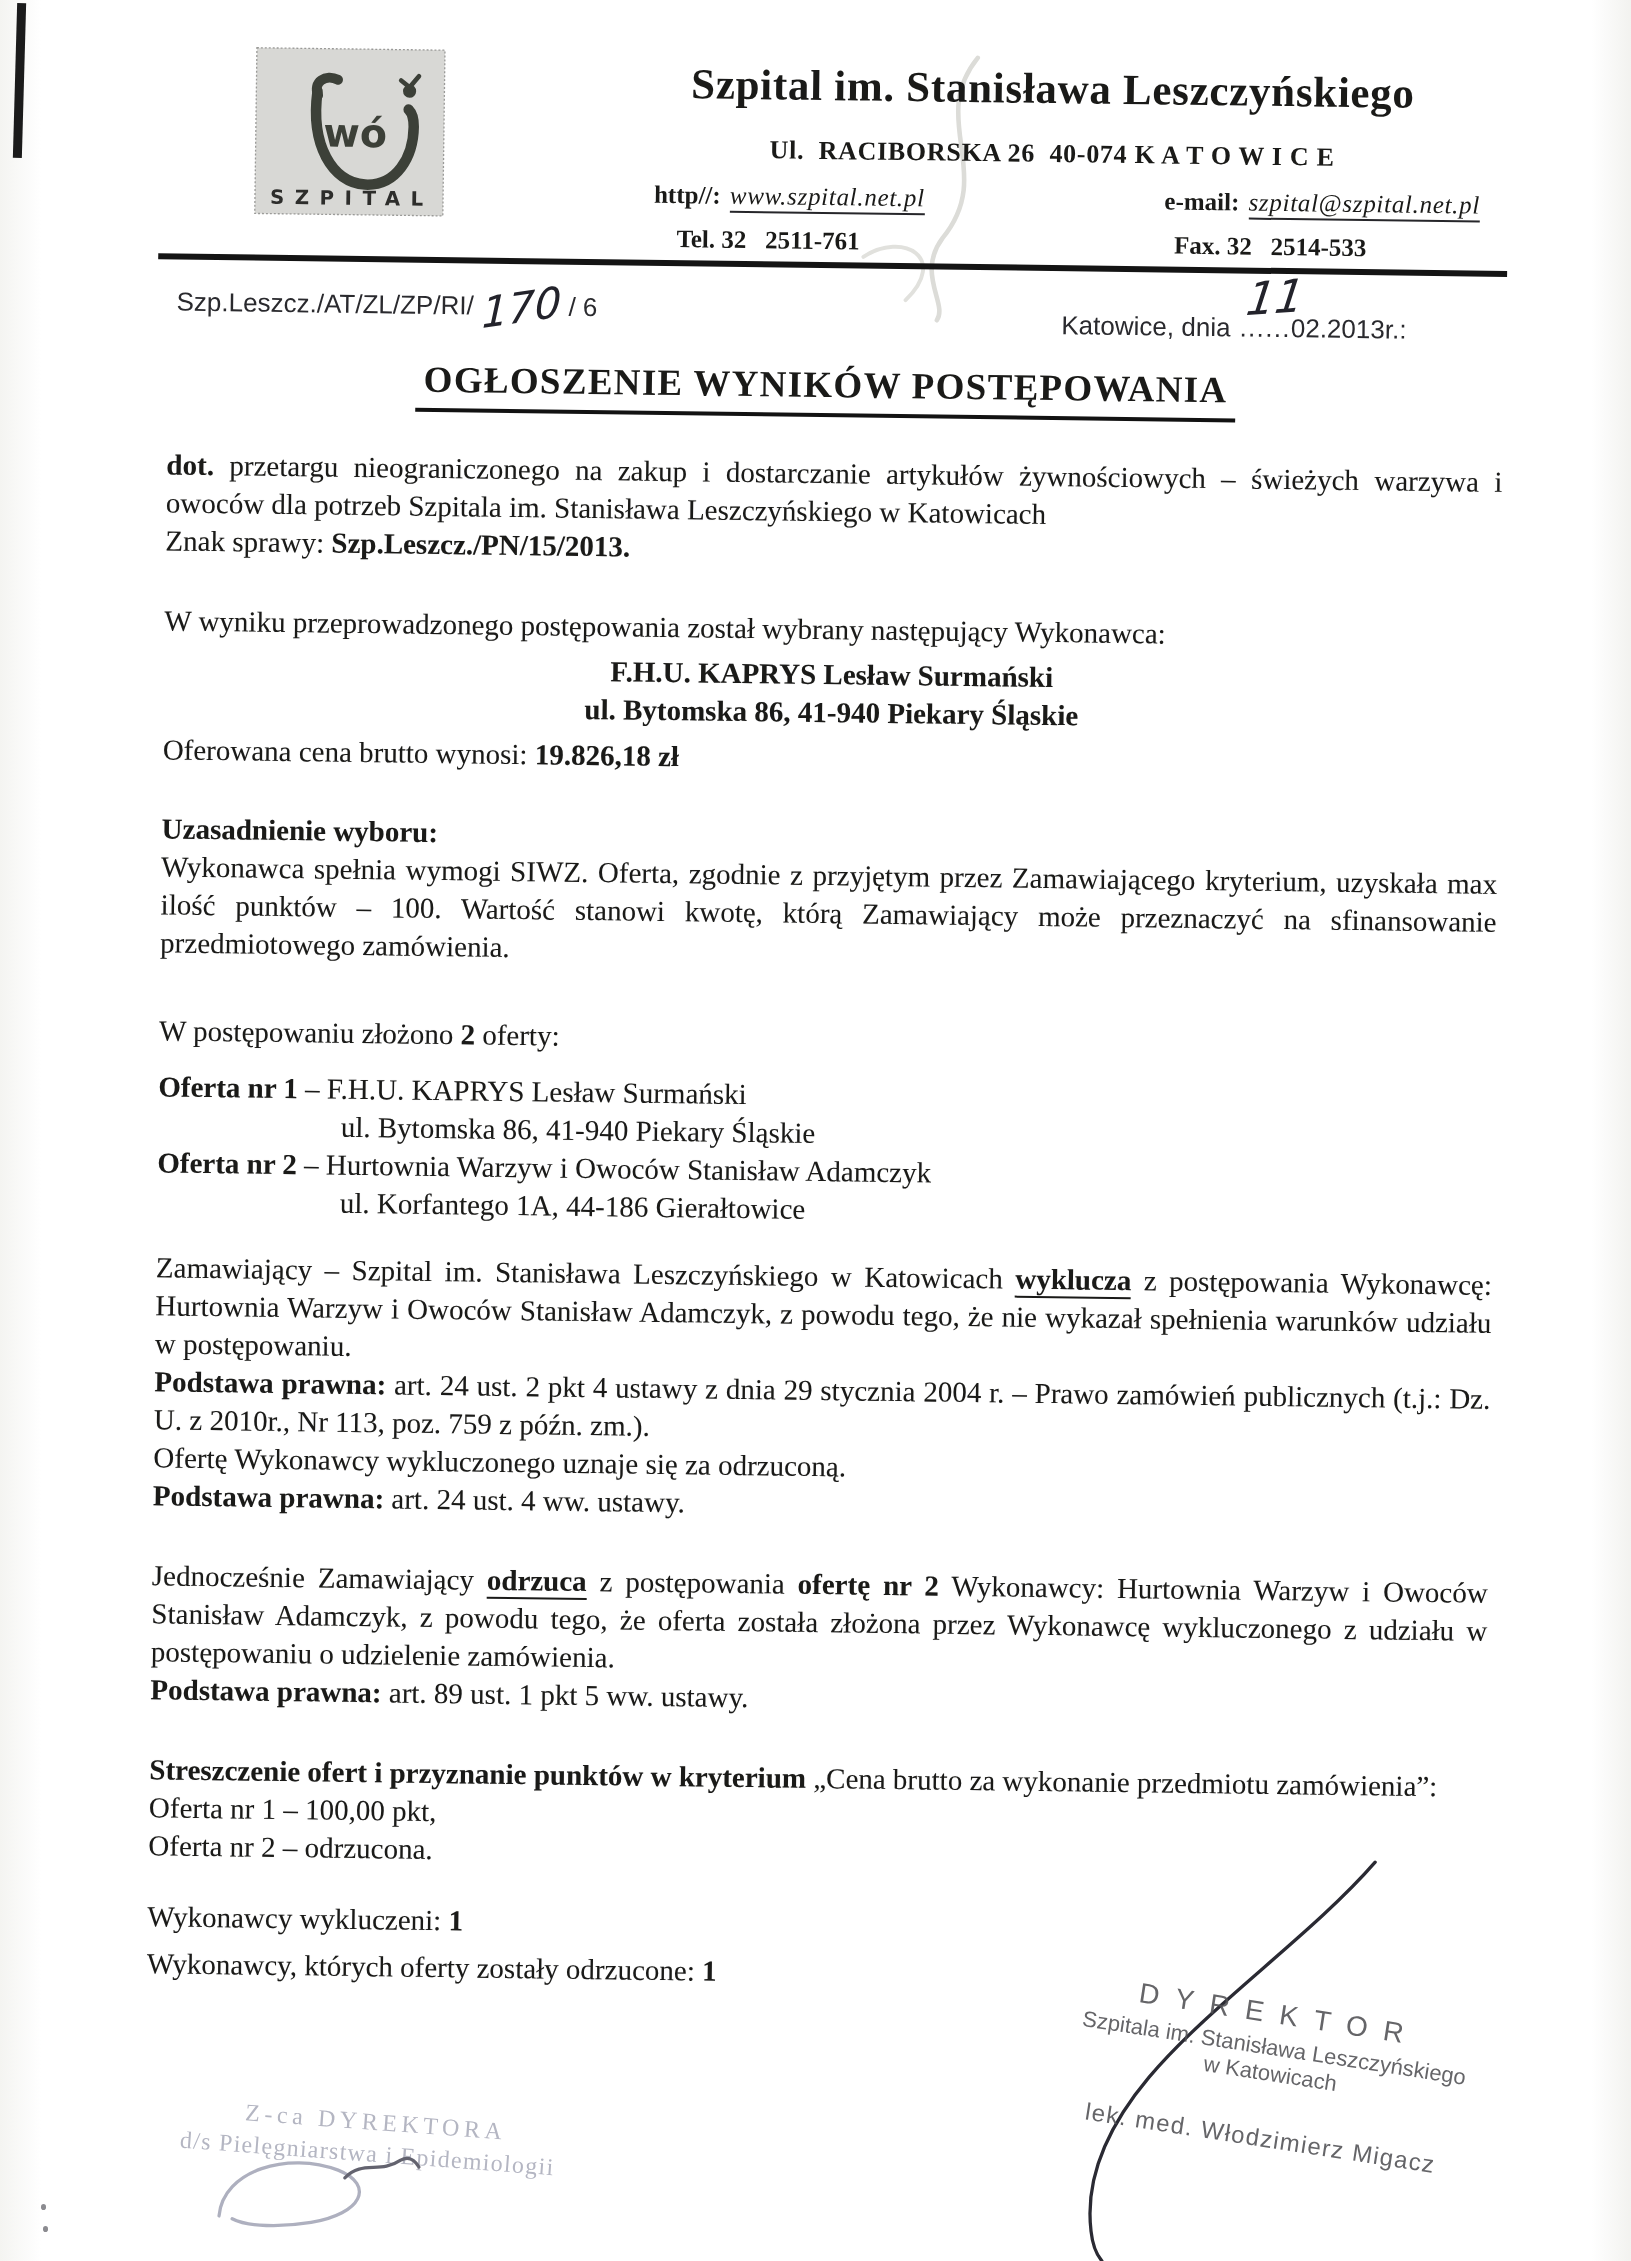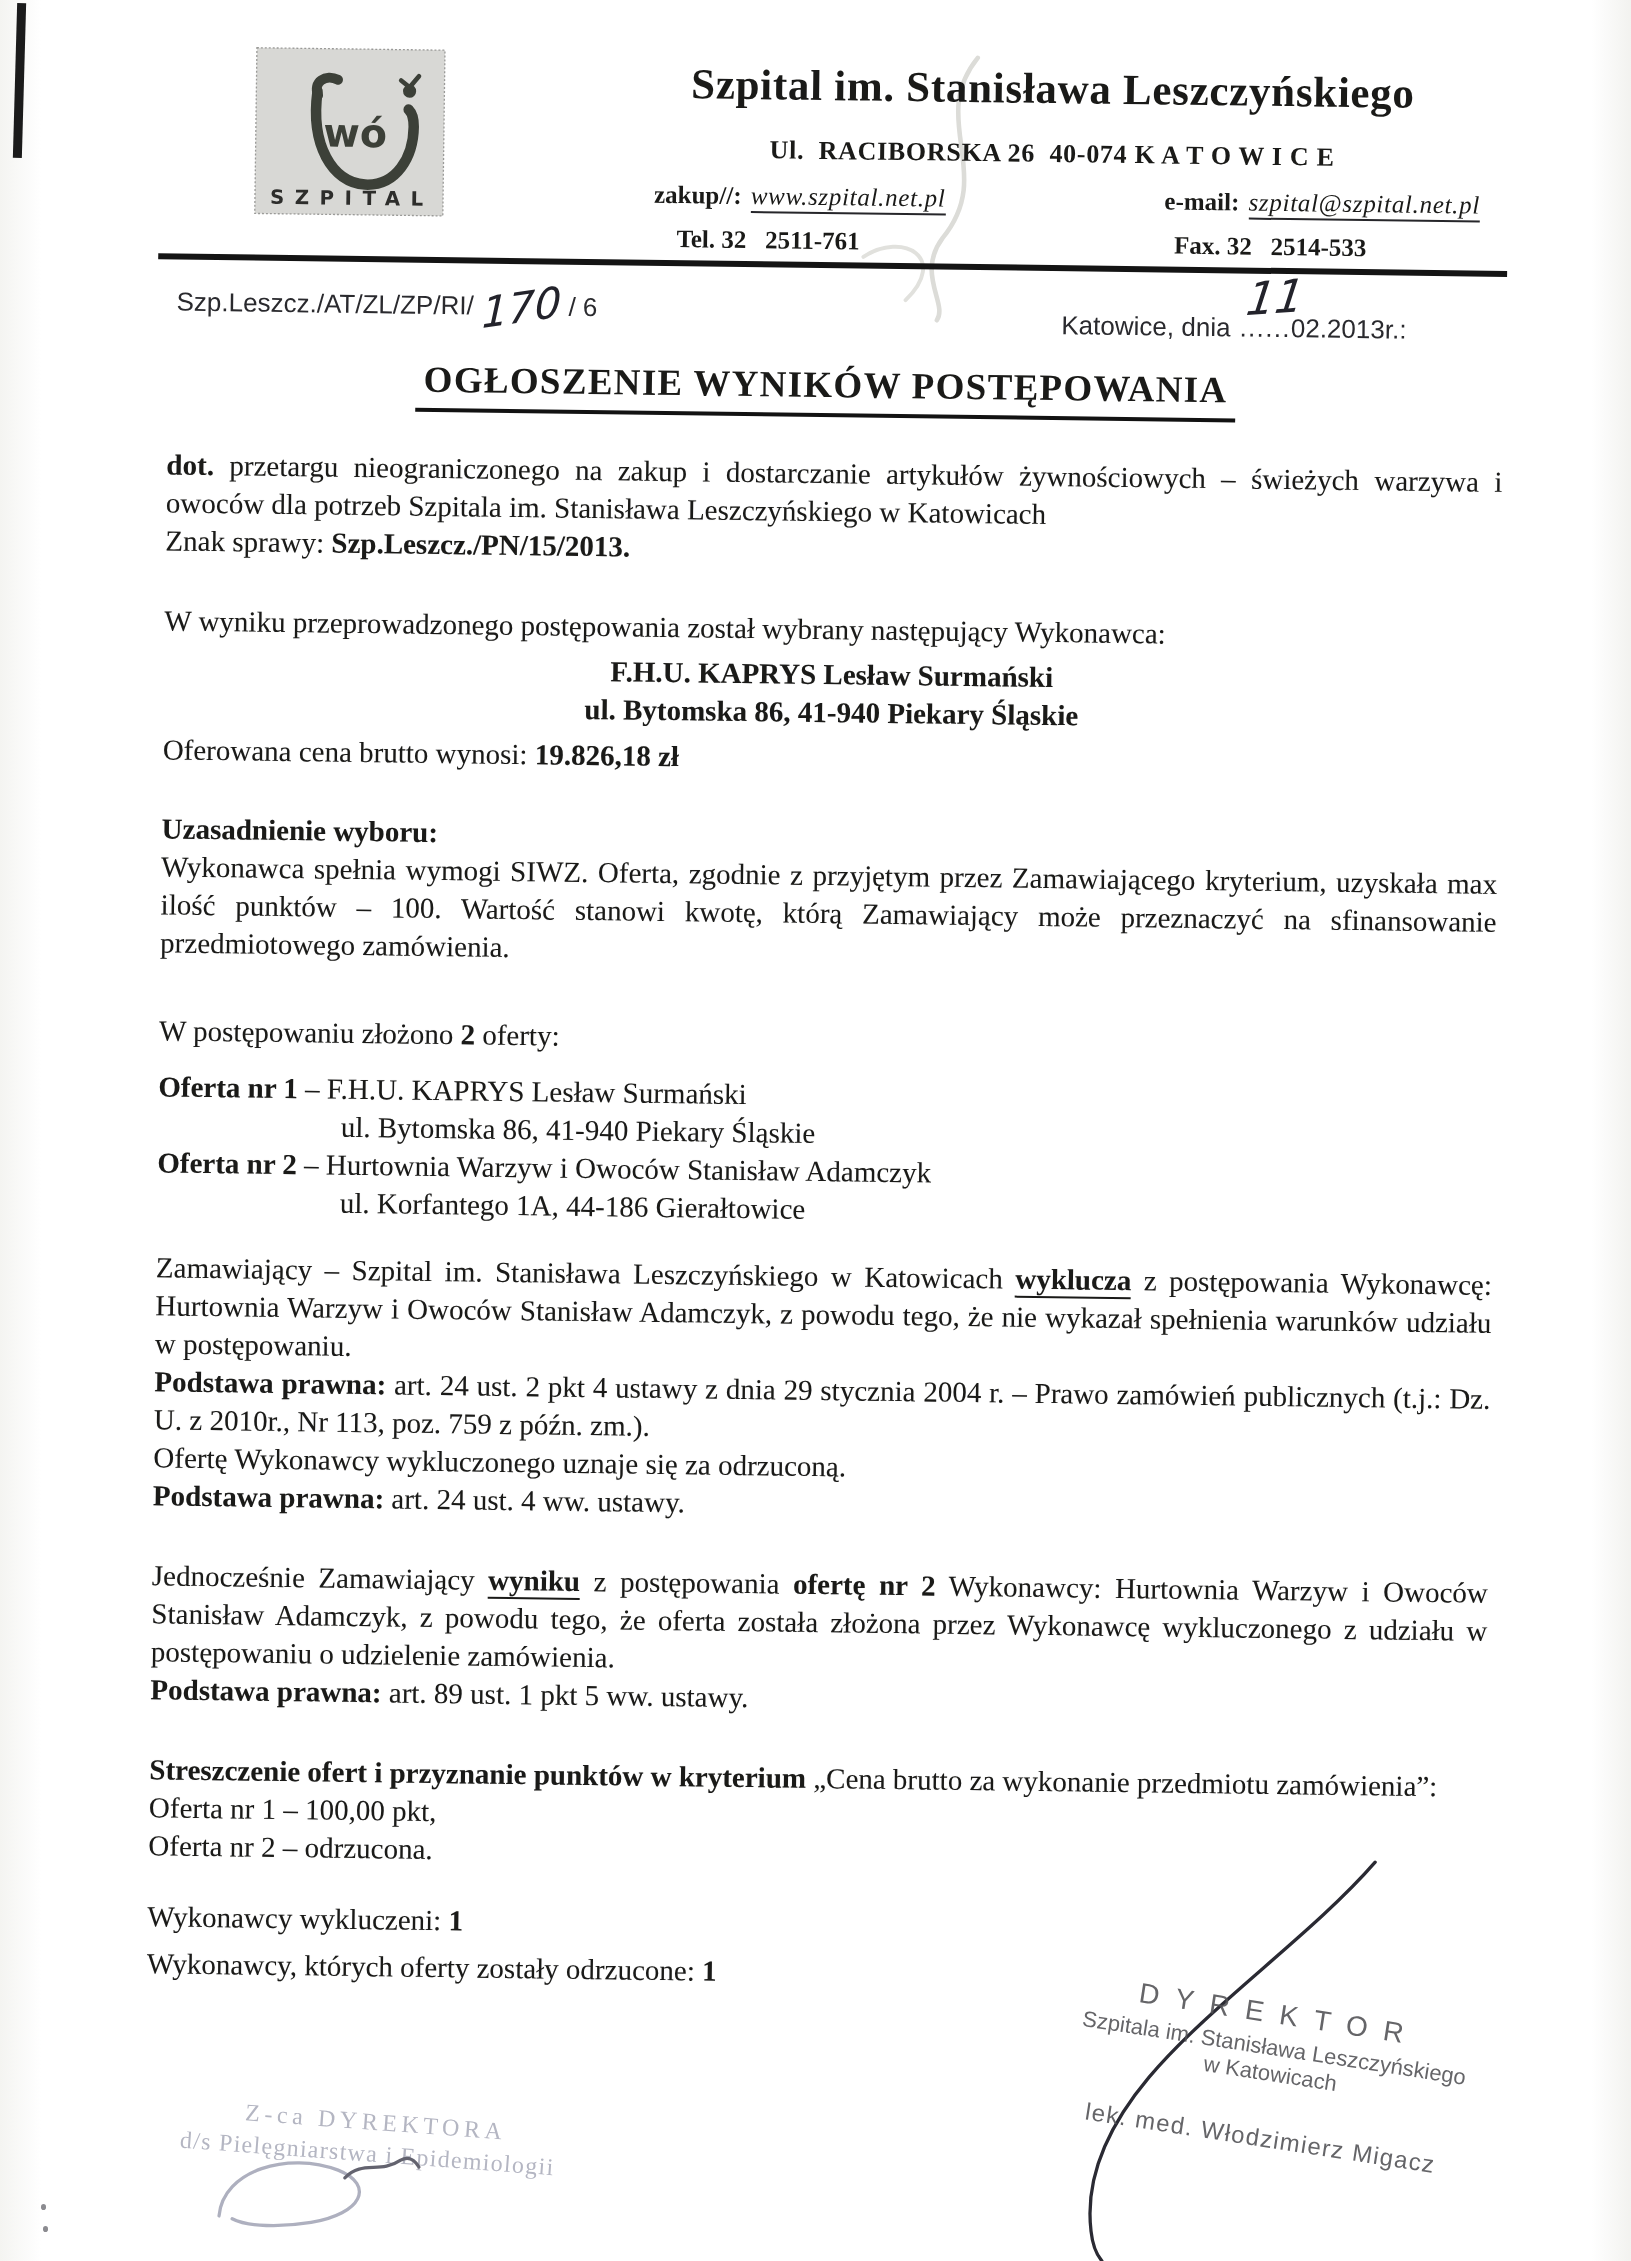--- a/index.html
+++ b/index.html
@@ -96,21 +96,21 @@
         <path d="M 223,50 L 236,60 L 250,43" fill="none" stroke="#3c4038" stroke-width="7" stroke-linecap="round"></path>
         <text x="106" y="152" font-family="DejaVu Sans, sans-serif" font-size="60" font-weight="bold" fill="#3c4038">wó</text>
         <text x="26" y="240" font-family="DejaVu Sans, sans-serif" font-size="30" font-weight="bold" letter-spacing="16" fill="#2d2d2b">SZPITAL</text>
       </svg>
     </div>
 
     <div class="masthead">
       <div class="m-name">Szpital im. Stanisława Leszczyńskiego</div>
       <div class="m-address pre">Ul.  RACIBORSKA 26  40-074 K A T O W I C E</div>
       <div class="m-row row1">
-        <div><span class="lbl">zakup//:</span><span class="m-link">www.szpital.net.pl</span></div>
+        <div><span class="lbl">http//:</span><span class="m-link">www.szpital.net.pl</span></div>
         <div><span class="lbl">e-mail:</span><span class="m-link">szpital@szpital.net.pl</span></div>
       </div>
       <div class="m-row row2">
         <div class="pre">Tel. 32   2511-761</div>
         <div class="pre">Fax. 32   2514-533</div>
       </div>
     </div>
 
     <div class="rule"></div>
 
@@ -147,21 +147,21 @@
       <p style="margin-top:18.4px;"><span class="b">Oferta nr 1</span><span> – </span><span>F.H.U. KAPRYS Lesław Surmański</span></p>
       <p class="addr">ul. Bytomska 86, 41-940 Piekary Śląskie</p>
       <p><span class="b">Oferta nr 2</span><span> – </span><span>Hurtownia Warzyw i Owoców Stanisław Adamczyk</span></p>
       <p class="addr">ul. Korfantego 1A, 44-186 Gierałtowice</p>
 
       <p class="just" style="margin-top:29px;"><span>Zamawiający – Szpital im. Stanisława Leszczyńskiego w Katowicach </span><span class="u4">wyklucza</span><span> z postępowania Wykonawcę: Hurtownia Warzyw i Owoców Stanisław Adamczyk, z powodu tego, że nie wykazał spełnienia warunków udziału w postępowaniu.</span></p>
       <p class="just"><span class="b">Podstawa prawna:</span><span> art. 24 ust. 2 pkt 4 ustawy z dnia 29 stycznia 2004 r. – Prawo zamówień publicznych (t.j.: Dz. U. z 2010r., Nr 113, poz. 759 z późn. zm.).</span></p>
       <p>Ofertę Wykonawcy wykluczonego uznaje się za odrzuconą.</p>
       <p><span class="b">Podstawa prawna:</span><span> art. 24 ust. 4 ww. ustawy.</span></p>
 
-      <p class="just" style="margin-top:42px;"><span>Jednocześnie Zamawiający </span><span class="u4">wyniku</span><span> z postępowania </span><span class="b">ofertę nr 2</span><span> Wykonawcy: Hurtownia Warzyw i Owoców Stanisław Adamczyk, z powodu tego, że oferta została złożona przez Wykonawcę wykluczonego z udziału w postępowaniu o udzielenie zamówienia.</span></p>
+      <p class="just" style="margin-top:42px;"><span>Jednocześnie Zamawiający </span><span class="u4">odrzuca</span><span> z postępowania </span><span class="b">ofertę nr 2</span><span> Wykonawcy: Hurtownia Warzyw i Owoców Stanisław Adamczyk, z powodu tego, że oferta została złożona przez Wykonawcę wykluczonego z udziału w postępowaniu o udzielenie zamówienia.</span></p>
       <p><span class="b">Podstawa prawna:</span><span> art. 89 ust. 1 pkt 5 ww. ustawy.</span></p>
 
       <p class="just" style="margin-top:42px;"><span class="b">Streszczenie ofert i przyznanie punktów w kryterium </span><span>„Cena brutto za wykonanie przedmiotu zamówienia”:</span></p>
       <p>Oferta nr 1 – 100,00 pkt,</p>
       <p>Oferta nr 2 – odrzucona.</p>
 
       <p style="margin-top:33px;"><span>Wykonawcy wykluczeni: </span><span class="b">1</span></p>
       <p style="margin-top:9.2px;"><span>Wykonawcy, których oferty zostały odrzucone: </span><span class="b">1</span></p>
     </div>
 

